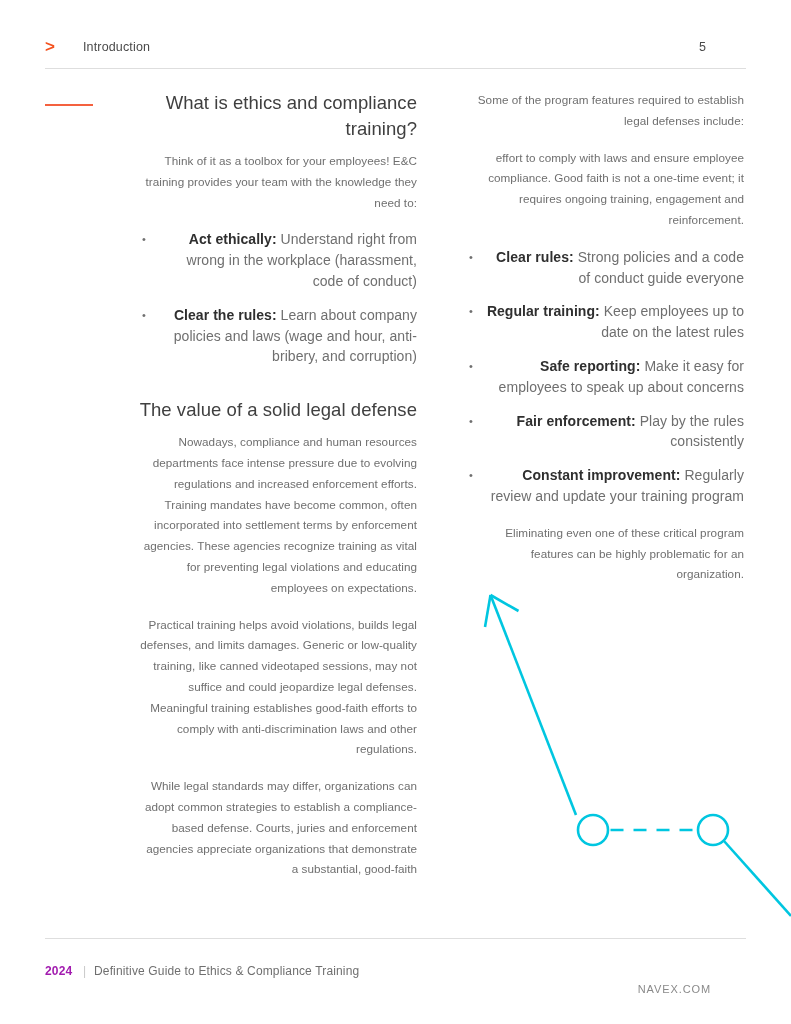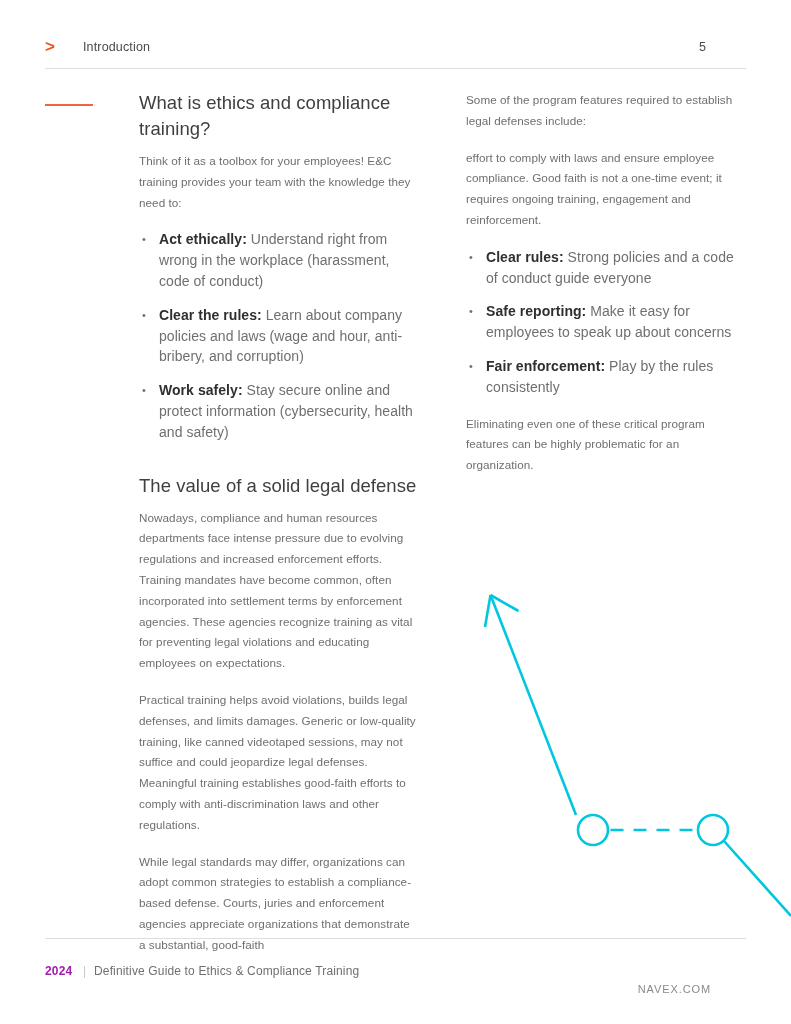--- a/index.html
+++ b/index.html
@@ -75,20 +75,21 @@
     width: 48px;
     height: 2px;
     background: #F4613F;
   }
 
   
   .col {
     position: absolute;
     top: 90px;
     width: 278px;
+    text-align: right;
   }
   .col-left  { left: 139px; }
   .col-right { left: 466px; }
 
   h2.sec-title {
     margin: 0 0 9px 0;
     font-size: 18.5px;
     font-weight: 400;
     line-height: 26px;
     color: #3f3f3f;
@@ -220,23 +221,20 @@
 
     <p class="body">Think of it as a toolbox for your employees! E&amp;C training provides your team with the knowledge they need to:</p>
 
     <ul class="blist">
       <li>
         <span class="lead">Act ethically:</span><span> Understand right from wrong in the workplace (harassment, code of conduct)</span>
       </li>
       <li>
         <span class="lead">Clear the rules:</span><span> Learn about company policies and laws (wage and hour, anti-bribery, and corruption)</span>
       </li>
-      <li>
-        <span class="lead">Work safely:</span><span> Stay secure online and protect information (cybersecurity, health and safety)</span>
-      </li>
     </ul>
 
     <h2 class="sec-title spaced">The value of a solid legal defense</h2>
 
     <p class="body">Nowadays, compliance and human resources departments face intense pressure due to evolving regulations and increased enforcement efforts. Training mandates have become common, often incorporated into settlement terms by enforcement agencies. These agencies recognize training as vital for preventing legal violations and educating employees on expectations.</p>
 
     <p class="body">Practical training helps avoid violations, builds legal defenses, and limits damages. Generic or low-quality training, like canned videotaped sessions, may not suffice and could jeopardize legal defenses. Meaningful training establishes good-faith efforts to comply with anti-discrimination laws and other regulations.</p>
 
 
     <p class="body last">While legal standards may differ, organizations can adopt common strategies to establish a compliance-based defense. Courts, juries and enforcement agencies appreciate organizations that demonstrate a substantial, good-faith</p>
@@ -246,24 +244,30 @@
 
     <p class="body">Some of the program features required to establish legal defenses include:</p>
 
     <p class="body">effort to comply with laws and ensure employee compliance. Good faith is not a one-time event; it requires ongoing training, engagement and reinforcement.</p>
 
     <ul class="blist list-gap-top">
       <li>
         <span class="lead">Clear rules:</span><span> Strong policies and a code of conduct guide everyone</span>
       </li>
       <li>
+        <span class="lead">Regular training:</span><span> Keep employees up to date on the latest rules</span>
+      </li>
+      <li>
         <span class="lead">Safe reporting:</span><span> Make it easy for employees to speak up about concerns</span>
       </li>
       <li>
         <span class="lead">Fair enforcement:</span><span> Play by the rules consistently</span>
+      </li>
+      <li>
+        <span class="lead">Constant improvement:</span><span> Regularly review and update your training program</span>
       </li>
     </ul>
 
     <p class="body last">Eliminating even one of these critical program features can be highly problematic for an organization.</p>
   </div>
 
   <div class="decor">
     <svg width="325" height="345" viewBox="0 0 325 345" xmlns="http://www.w3.org/2000/svg">
       <g fill="none" stroke="#00C6E0" stroke-width="2.6" stroke-linecap="butt">
 

